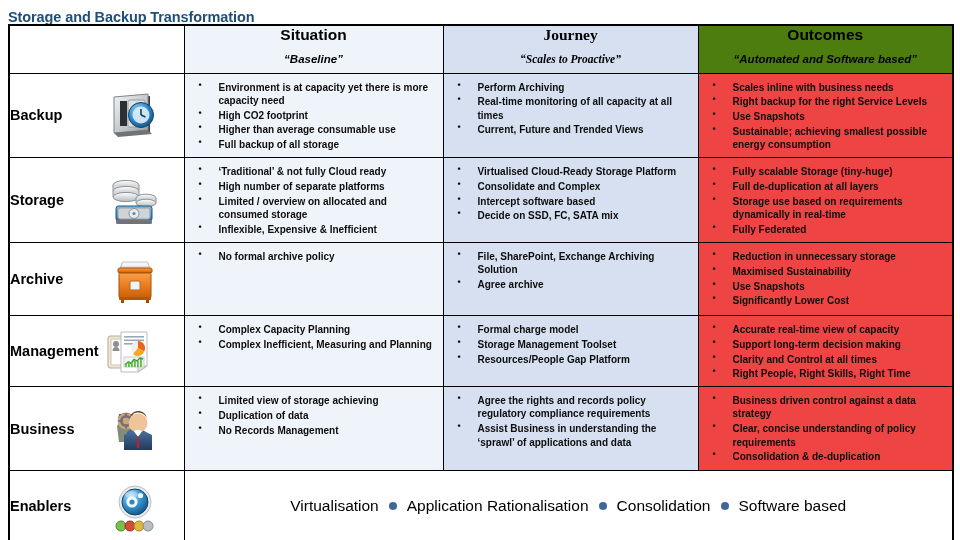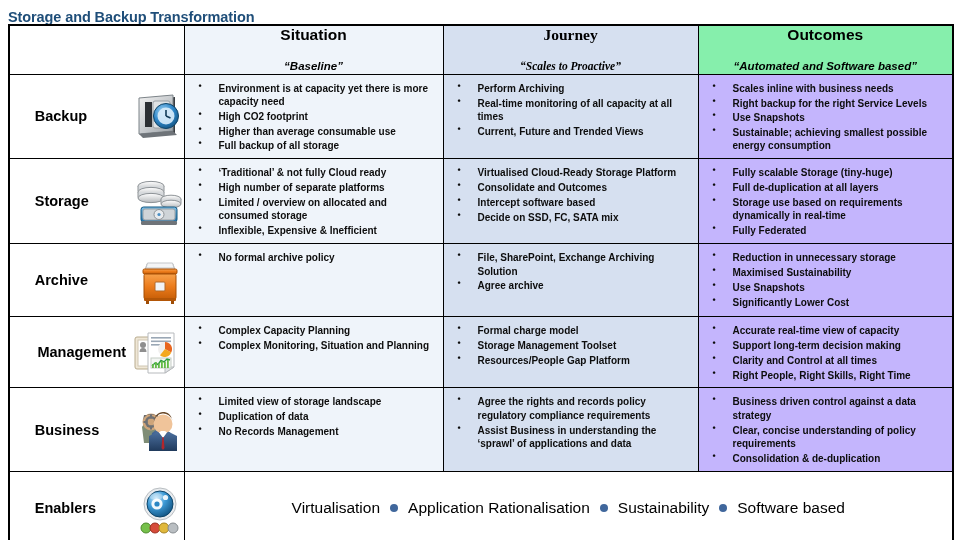--- a/index.html
+++ b/index.html
@@ -41,42 +41,42 @@
   col.c-label{width:175px;}
   col.c-sit{width:259px;}
   col.c-jour{width:255px;}
   col.c-out{width:255px;}
 
   
   .hdr{height:48px;text-align:center;vertical-align:middle;}
   .hdr-blank{background:#ffffff;}
   .hdr-sit{background:#eff4fa;}
   .hdr-jour{background:#d6e0f0;font-family:Liberation Serif, serif;}
-  .hdr-out{background:#86efac;}
+  .hdr-out{background:#4d7c0f;}
   .hdr-main{
     font-size:15.5px;font-weight:bold;color:#000;
     line-height:1.15;
   }
   .hdr-sub{
     font-size:11.5px;font-style:italic;font-weight:bold;color:#000;
-    line-height:1.3;margin-top:15px;
+    line-height:1.3;margin-top:8px;
   }
 
   
   .c-sit-bg{background:#eff4fa;}
   .c-jour-bg{background:#d6e0f0;margin-top:30px;}
-  .c-out-bg{background:#c4b5fd;}
+  .c-out-bg{background:#ef4444;}
   .c-lab-bg{background:#ffffff;}
 
   .label-cell{
     position:relative;
   }
   .label-inner{
     display:flex;align-items:center;height:100%;
-    padding-left:28px;box-sizing:border-box;justify-content:center;
+    padding-left:0;box-sizing:border-box;
   }
   .row-label{
     font-size:14.5px;font-weight:bold;color:#000;
     flex:0 0 auto;min-width:96px;
   }
   .row-icon{
     flex:0 0 auto;margin-left:2px;
     width:54px;height:48px;position:relative;
   }
 
@@ -250,21 +250,21 @@
           <ul class="bullets">
             <li>‘Traditional’ &amp; not fully Cloud ready</li>
             <li>High number of separate platforms</li>
             <li>Limited  / overview on allocated and consumed storage</li>
             <li>Inflexible, Expensive &amp; Inefficient</li>
           </ul>
         </td>
         <td class="c-jour-bg">
           <ul class="bullets">
             <li>Virtualised Cloud-Ready Storage Platform</li>
-            <li>Consolidate and Outcomes</li>
+            <li>Consolidate and Complex</li>
             <li>Intercept software based</li>
             <li>Decide on SSD, FC, SATA mix</li>
           </ul>
         </td>
         <td class="c-out-bg">
           <ul class="bullets">
             <li>Fully scalable Storage (tiny-huge)</li>
             <li>Full de-duplication at all layers</li>
             <li>Storage use based on requirements dynamically in real-time</li>
             <li>Fully Federated</li>
@@ -348,21 +348,21 @@
                   <rect x="30" y="31" width="1.8" height="6" fill="#62bb46"></rect>
                   <rect x="33" y="29" width="1.8" height="8" fill="#62bb46"></rect>
                 </g>
               </svg>
             </span>
           </div>
         </td>
         <td class="c-sit-bg">
           <ul class="bullets">
             <li>Complex Capacity Planning</li>
-            <li>Complex Monitoring, Situation and Planning</li>
+            <li>Complex Inefficient, Measuring and Planning</li>
           </ul>
         </td>
         <td class="c-jour-bg">
           <ul class="bullets">
             <li>Formal charge model</li>
             <li>Storage Management Toolset</li>
             <li>Resources/People Gap Platform</li>
           </ul>
         </td>
         <td class="c-out-bg">
@@ -405,21 +405,21 @@
                   <path d="M17 21 l6 6 6 -6 8 4 0 15 -28 0 0 -15 z" fill="url(#gSuit)"></path>
                   <path d="M19 21.5 l4 5.5 4 -5.5 -2 -1.5 -4 0 z" fill="#ffffff"></path>
                   <path d="M22.4 26 l1.2 0 0.9 11 -1.5 2 -1.5 -2 z" fill="#b3262c"></path>
                 </g>
               </svg>
             </span>
           </div>
         </td>
         <td class="c-sit-bg">
           <ul class="bullets">
-            <li>Limited view of storage landscape</li>
+            <li>Limited view of storage achieving</li>
             <li>Duplication of data</li>
             <li>No Records Management</li>
           </ul>
         </td>
         <td class="c-jour-bg">
           <ul class="bullets">
             <li>Agree the rights and records policy regulatory compliance requirements</li>
             <li>Assist Business in understanding the ‘sprawl’ of applications and data</li>
           </ul>
         </td>
@@ -460,21 +460,21 @@
               </svg>
             </span>
           </div>
         </td>
         <td class="enablers-cell" colspan="3">
           <div class="enablers-line">
             <span class="en-item">Virtualisation</span>
             <span class="en-dot"></span>
             <span class="en-item">Application Rationalisation</span>
             <span class="en-dot"></span>
-            <span class="en-item">Sustainability</span>
+            <span class="en-item">Consolidation</span>
             <span class="en-dot"></span>
             <span class="en-item">Software based</span>
           </div>
         </td>
       </tr>
 
     </tbody>
   </table>
 </div>
 

